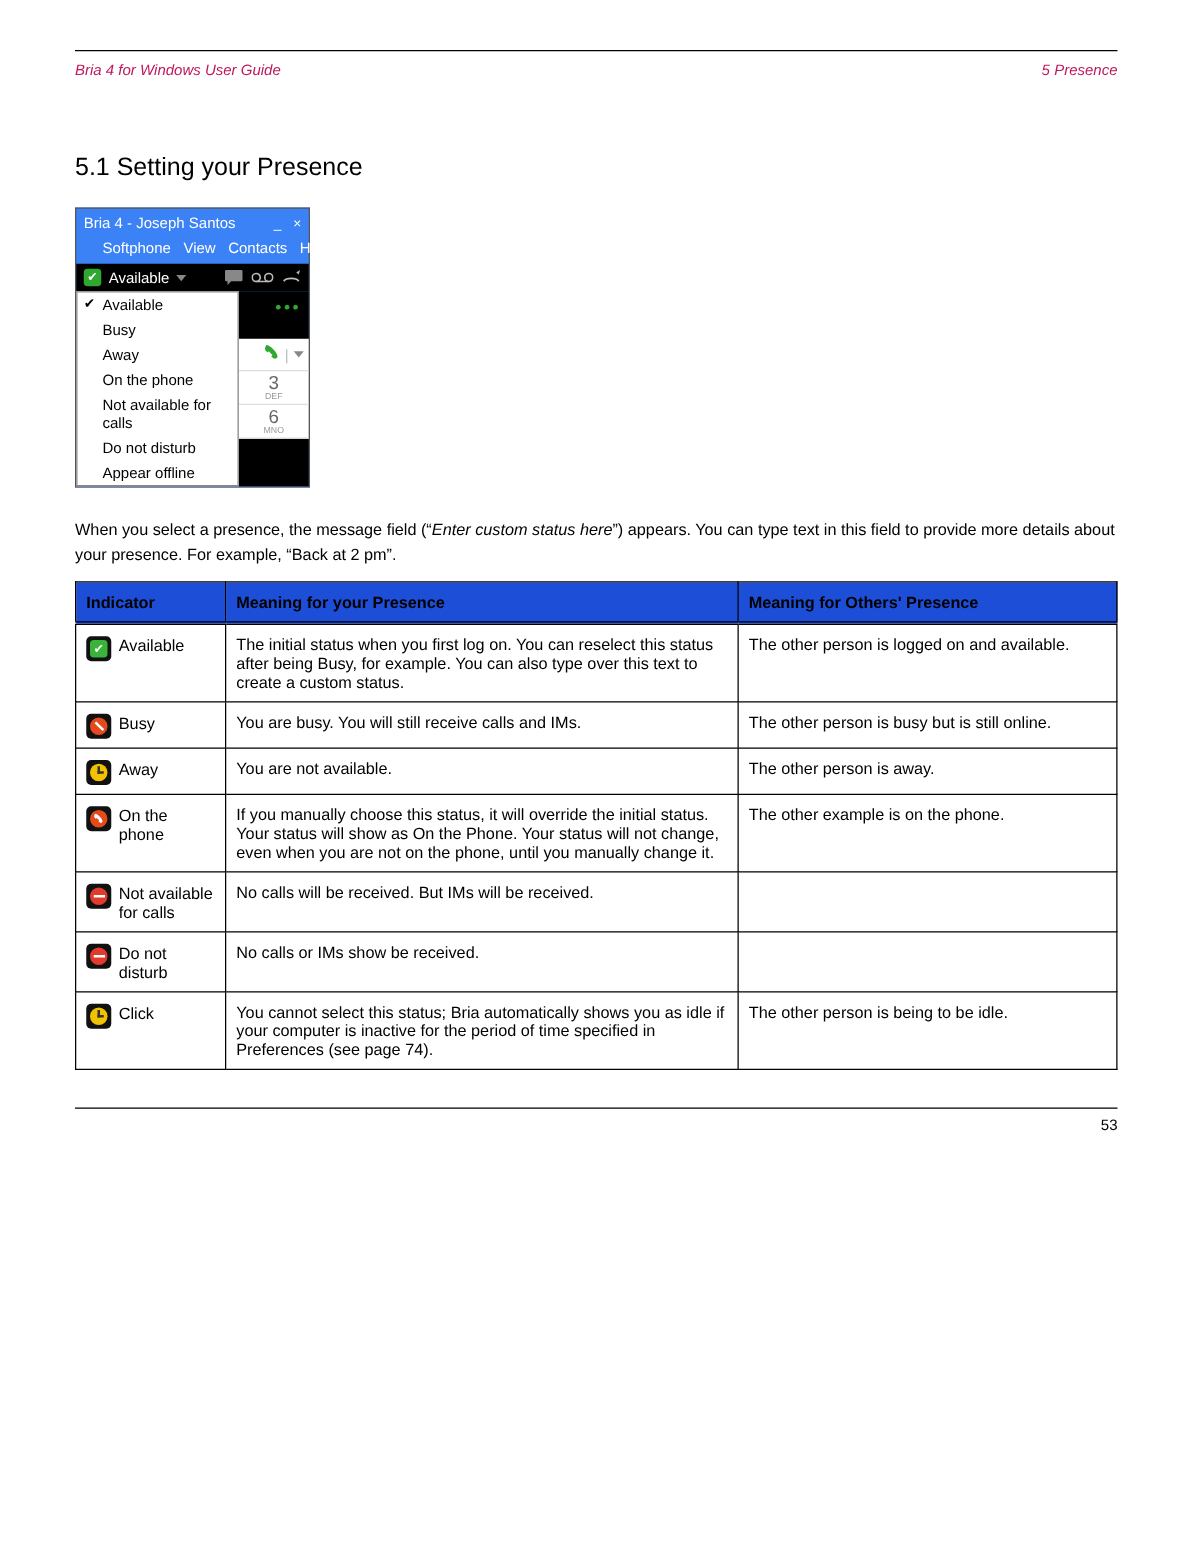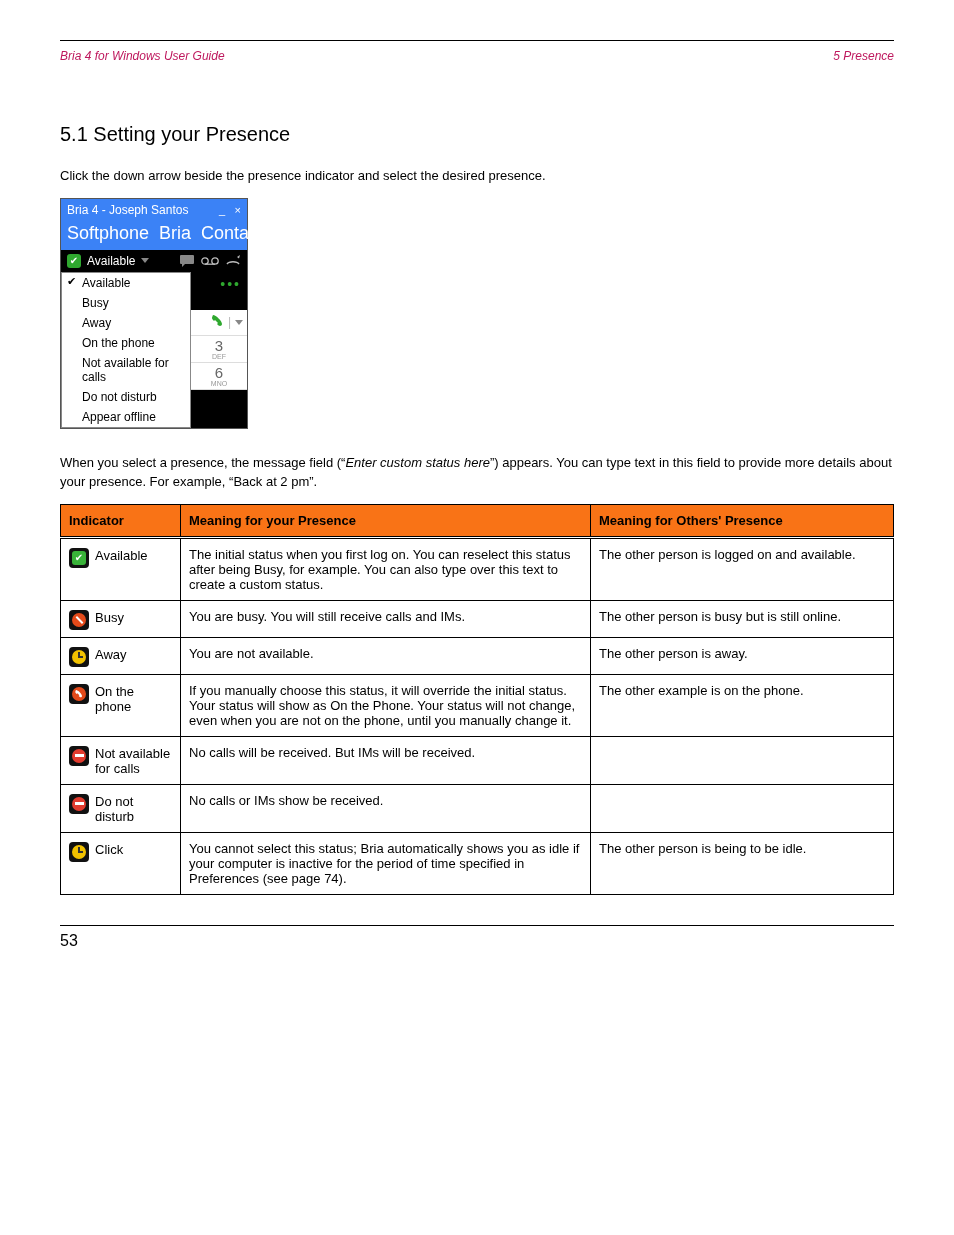--- a/index.html
+++ b/index.html
@@ -52,22 +52,22 @@
     display: flex;
     justify-content: space-between;
     align-items: center;
     padding: 4px 6px;
     font-size: 12px;
   }
   .bria-title .controls span { margin-left: 6px; font-size: 11px; cursor: default;}
   .bria-menu {
     display: flex;
     gap: 10px;
-    padding: 2px 6px 6px 6px;
-    font-size: 18px;
+    padding: 2px 6px 6px 21px;
+    font-size: 12px;
     align-items: flex-end;
   }
   .bria-status-row {
     display: flex;
     align-items: center;
     padding: 4px 6px;
     gap: 6px;
     background: #000;
   }
   .status-icon-small {
@@ -147,21 +147,21 @@
     margin-top: 6px;
   }
   table.status th, table.status td {
     border: 1px solid #000;
     padding: 8px 8px;
     vertical-align: top;
     text-align: left;
   }
   table.status th {
     font-weight: bold;
-    background: #f97316;
+    background: #1d4ed8;
   }
   table.status thead tr th {
     border-bottom: 3px double #000;
   }
   .icon-cell {
     width: 120px;
   }
   .col-meaning { width: 410px; }
   .icon-box {
     display: inline-flex;
@@ -212,33 +212,32 @@
 
 <div class="page">
   <div class="top-rule"></div>
   <div class="header-line">
     <span>Bria 4 for Windows User Guide</span>
     <span>5  Presence</span>
   </div>
 
   <h2 class="section">5.1 Setting your Presence</h2>
 
-  <p class="body">Click the down arrow beside the presence indicator and select the desired presence.</p>
 
   <div class="bria-window">
     <div class="bria-title">
       <span>Bria 4 - Joseph Santos</span>
       <span class="controls">
         <span>_</span>
         <span>×</span>
       </span>
     </div>
     <div class="bria-menu">
       <span>Softphone</span>
-      <span>Bria</span>
+      <span>View</span>
       <span>Contacts</span>
       <span>Help</span>
     </div>
     <div class="bria-status-row">
       <span class="status-icon-small">✔</span>
       <span>Available</span>
       <span class="tri-down"></span>
       <span style="flex:1"></span>
       <span class="chat-bubble">
         <svg width="16" height="14" viewBox="0 0 16 14">
@@ -411,14 +410,14 @@
         <td>The other person is being to be idle.</td>
       </tr>
     </tbody>
   </table>
 
   <div class="footer">
     <div style="flex:1">
       <div class="rule"></div>
     </div>
   </div>
-  <div style="font-size:16px;">53</div>
+  <div style="text-align:right;font-size:12px;">53</div>
 </div>
 
 </body></html>

